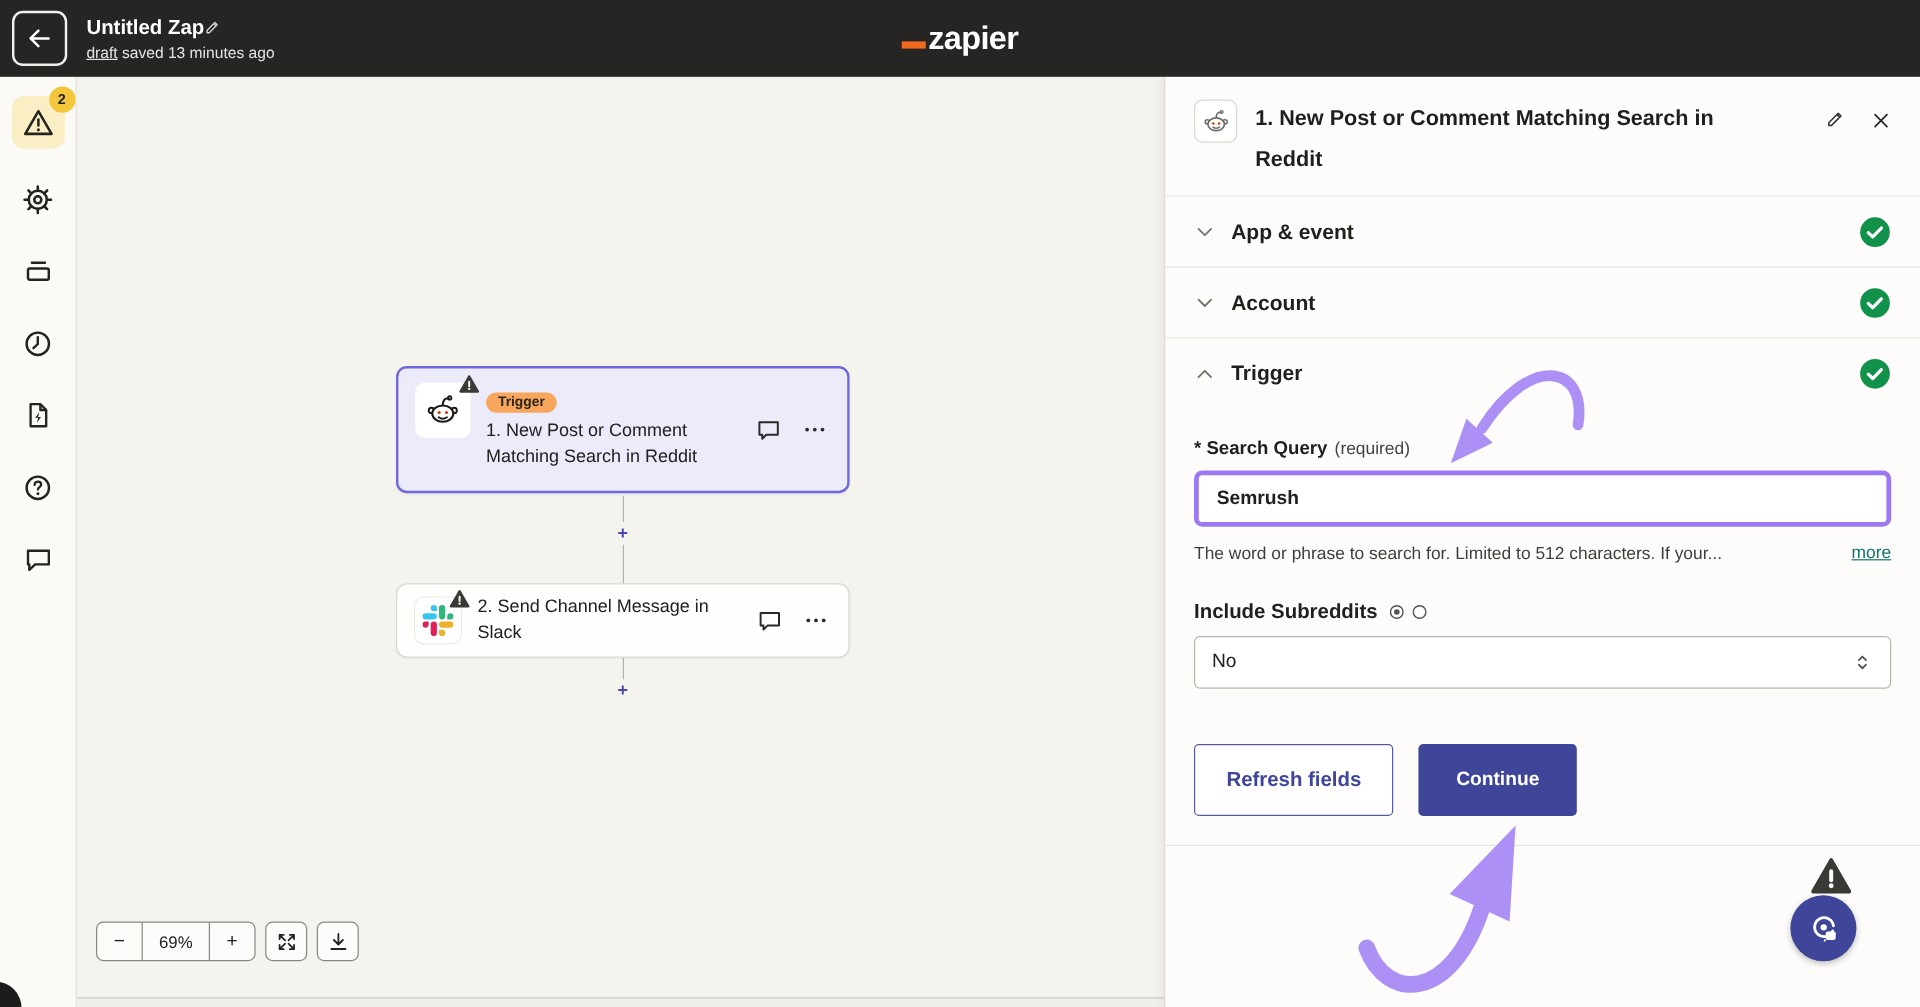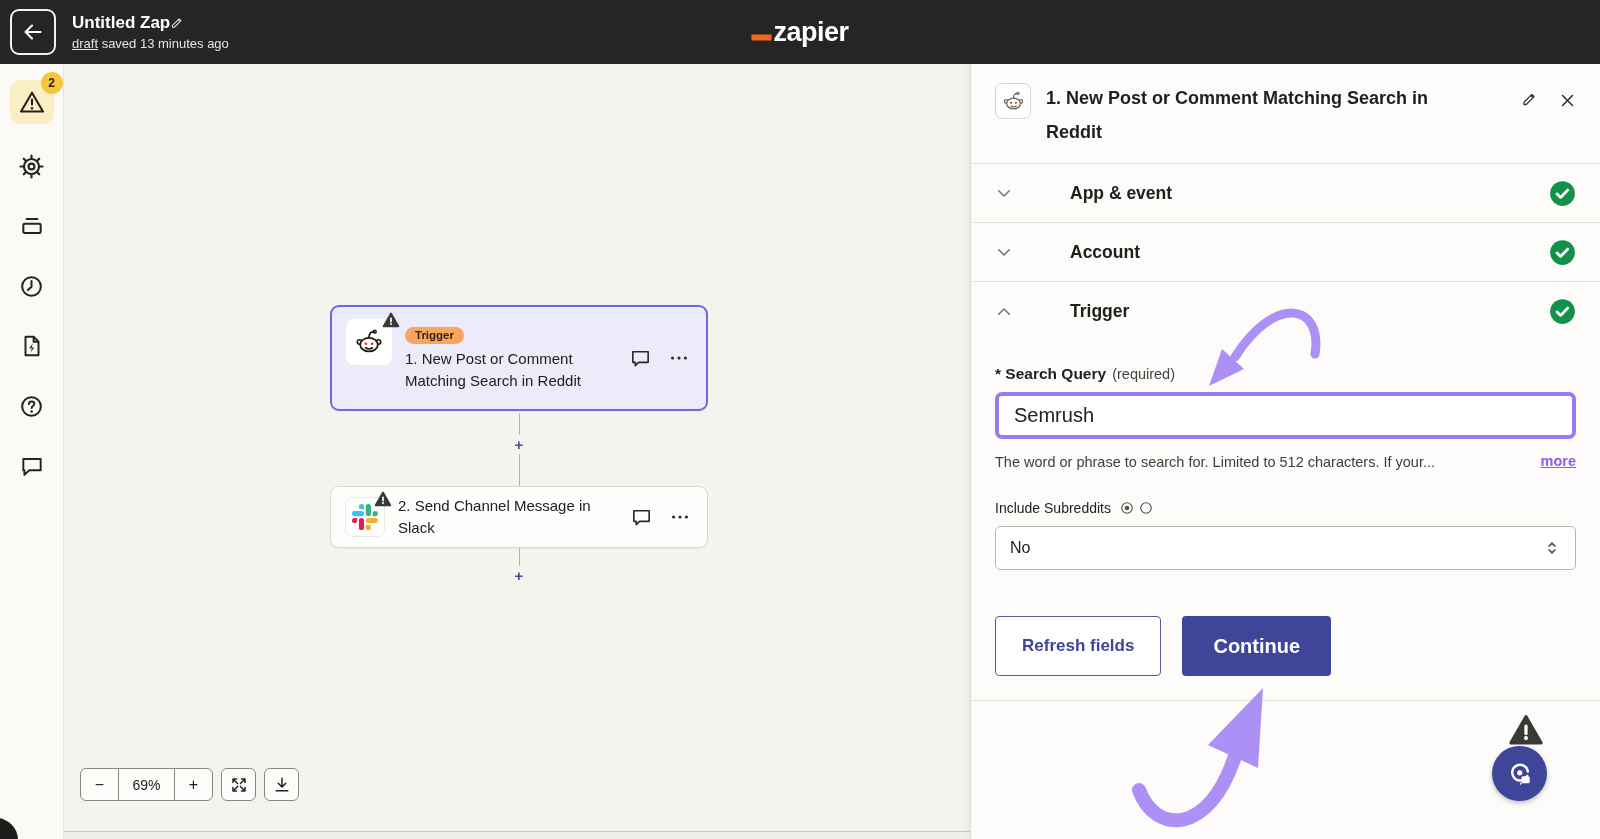--- a/index.html
+++ b/index.html
@@ -60,43 +60,43 @@
   .zsq { width:35px; height:33px; border:1px solid #8A877F; border-radius:6px; background:#FDFCFA; display:flex; align-items:center; justify-content:center; cursor:pointer; }
 
   
   .panel { position:absolute; top:64px; left:970px; width:630px; bottom:0; background:#FDFCFA; border-left:1px solid #DED9D2; box-shadow:-3px 0 7px rgba(0,0,0,.05); z-index:10; }
   .panel-header { display:flex; padding:17px 24px 14px; border-bottom:1px solid #E7E4DE; }
   .panel-app-icon { width:36px; height:36px; border:1px solid #DAD7D0; border-radius:7px; background:#fff; display:flex; align-items:center; justify-content:center; flex:0 0 auto; margin-top:2px; }
   .panel-title { font-size:18px; font-weight:bold; color:#1F1E1C; line-height:34px; margin-left:15px; max-width:418px; }
   .panel-header-actions { margin-left:auto; display:flex; gap:20px; margin-top:9px; }
   .icon-btn { background:none; border:none; cursor:pointer; padding:0; height:20px; }
 
-  .section-row { height:59px; display:flex; align-items:center; padding:0 24px; border-bottom:1px solid #E7E4DE; cursor:pointer;gap:44px; }
+  .section-row { height:59px; display:flex; align-items:center; padding:0 24px; border-bottom:1px solid #E7E4DE; cursor:pointer; }
   .section-row.noline { border-bottom:none; }
   .section-label { font-size:17.5px; font-weight:bold; color:#21201D; margin-left:13px; }
   .section-check { margin-left:auto; display:flex; }
 
   .trigger-body { padding:0 24px; }
   .field-label-row { margin-top:24px; font-size:15.5px; color:#201F1D; }
   .field-label-row b { font-weight:bold; }
   .req { font-size:14.5px; color:#45433F; margin-left:6px; font-weight:normal; }
   .annot-input { margin-top:9px; border:4px solid #9C79F2; border-radius:7px; background:#fff; height:47px; display:flex; align-items:center; }
-  .annot-input input { border:none; outline:none; width:100%; height:100%; font-size:20px; color:#21201E; padding:5px 15px; font-family:inherit; background:transparent; }
+  .annot-input input { border:none; outline:none; width:100%; height:100%; font-size:16px; color:#21201E; padding:5px 15px; font-family:inherit; background:transparent;font-weight:bold; }
   .helper-row { display:flex; margin-top:14px; align-items:flex-start; }
   .helper-text { flex:1; font-size:14.5px; color:#403E39; line-height:19px; }
-  .more-link { font-size:14.5px; color:#8b5cf6; text-decoration:underline; margin-left:14px; cursor:pointer; white-space:nowrap;font-weight:bold; }
+  .more-link { font-size:14.5px; color:#0f766e; text-decoration:underline; margin-left:14px; cursor:pointer; white-space:nowrap; }
   .include-row { margin-top:28px; display:flex; align-items:center; gap:9px; }
-  .include-label { font-size:14px; font-weight:normal; color:#201F1D; }
+  .include-label { font-size:17px; font-weight:bold; color:#201F1D; }
   .radio-pair { display:flex; align-items:center; gap:5px; }
   .select-box { margin-top:10px; height:44px; border:1px solid #B7B4AC; border-radius:5px; background:#fff; display:flex; align-items:center; padding:0 14px; cursor:pointer; }
   .select-value { font-size:16px; color:#21201E; }
   .select-chevrons { margin-left:auto; display:flex; }
   .btn-row { margin-top:46px; display:flex; gap:21px; }
   .refresh-btn { height:60px; padding:0 26px; background:#fff; border:1px solid #565B9E; border-radius:4px; color:#3F4599; font-size:17px; font-weight:bold; font-family:inherit; cursor:pointer; }
-  .continue-btn { height:60px; padding:0 31px; background:#3F4599; border:none; border-radius:4px; color:#fff; font-size:20px; font-weight:bold; font-family:inherit; cursor:pointer; }
+  .continue-btn { height:60px; padding:0 31px; background:#3F4599; border:none; border-radius:4px; color:#fff; font-size:16px; font-weight:bold; font-family:inherit; cursor:pointer; }
   .panel-divider { border-top:1px solid #E7E4DE; margin-top:24px; }
 
   .panel-bottom-icons { position:absolute; right:53px; top:648px; width:56px; height:92px; }
   .pb-warning { position:absolute; top:0; right:2px; }
   .copilot-btn { position:absolute; top:34px; right:0; width:55px; height:55px; border-radius:50%; background:#3F4599; border:none; display:flex; align-items:center; justify-content:center; cursor:pointer; box-shadow:0 2px 5px rgba(0,0,0,.25); }
 
   .arrows-overlay { position:absolute; inset:0; pointer-events:none; z-index:30; }
 
   svg { display:block; }
 </style>

